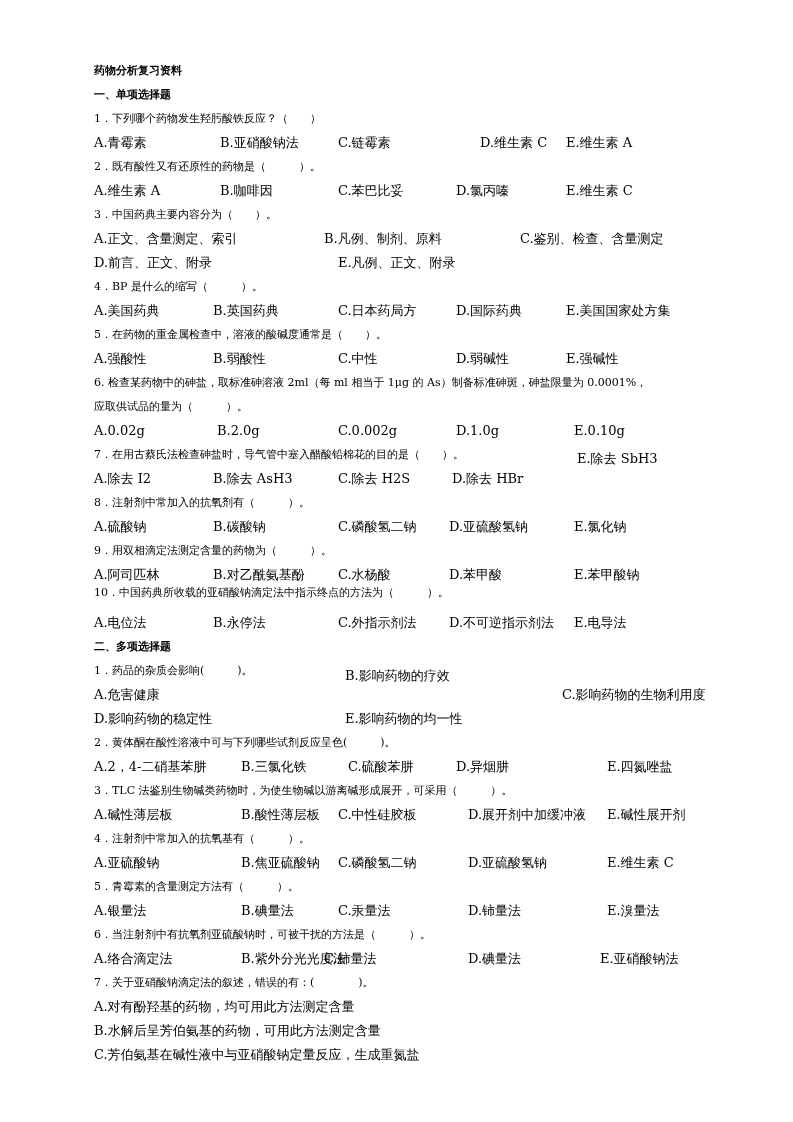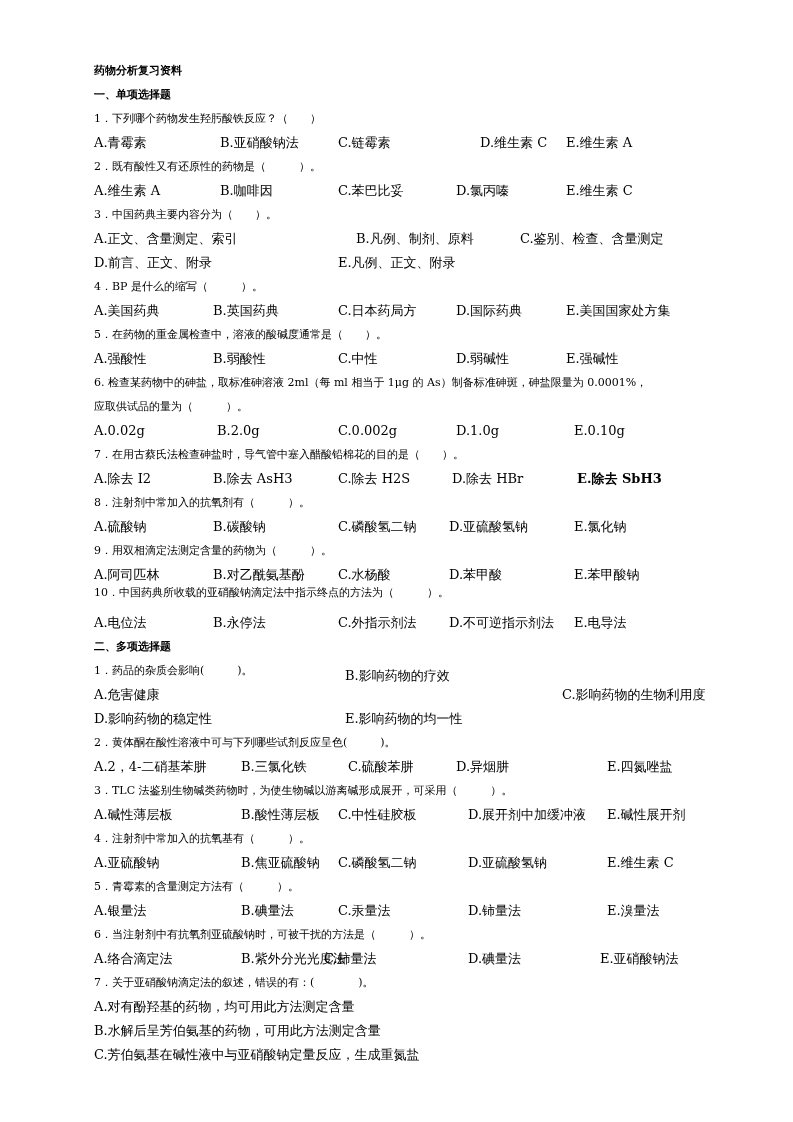--- a/index.html
+++ b/index.html
@@ -22,21 +22,21 @@
     <div class="opt" style="top: 135px; left: 456px; margin-left: 24px;">D.维生素 C</div>
     <div class="opt" style="top: 135px; left: 566px;">E.维生素 A</div>
     <div class="line" style="top: 159px;">2．既有酸性又有还原性的药物是（　　　）。</div>
     <div class="opt" style="top: 183px; left: 94px;">A.维生素 A</div>
     <div class="opt" style="top: 183px; left: 220px;">B.咖啡因</div>
     <div class="opt" style="top: 183px; left: 338px;">C.苯巴比妥</div>
     <div class="opt" style="top: 183px; left: 456px;">D.氯丙嗪</div>
     <div class="opt" style="top: 183px; left: 566px;">E.维生素 C</div>
     <div class="line" style="top: 207px;">3．中国药典主要内容分为（　　）。</div>
     <div class="opt" style="top: 231px; left: 94px;">A.正文、含量测定、索引</div>
-    <div class="opt" style="top: 231px; left: 356px;">B.凡例、制剂、原料</div>
+    <div class="opt" style="top: 231px; left: 324px;">B.凡例、制剂、原料</div>
     <div class="opt" style="top: 231px; left: 520px;">C.鉴别、检查、含量测定</div>
     <div class="opt" style="top: 255px; left: 94px;">D.前言、正文、附录</div>
     <div class="opt" style="top: 255px; left: 338px;">E.凡例、正文、附录</div>
     <div class="line" style="top: 279px;">4．BP 是什么的缩写（　　　）。</div>
     <div class="opt" style="top: 303px; left: 94px;">A.美国药典</div>
     <div class="opt" style="top: 303px; left: 213px;">B.英国药典</div>
     <div class="opt" style="top: 303px; left: 338px;">C.日本药局方</div>
     <div class="opt" style="top: 303px; left: 456px;">D.国际药典</div>
     <div class="opt" style="top: 303px; left: 566px;">E.美国国家处方集</div>
     <div class="line" style="top: 327px;">5．在药物的重金属检查中，溶液的酸碱度通常是（　　）。</div>
@@ -50,21 +50,21 @@
     <div class="opt" style="top: 423px; left: 94px;">A.0.02g</div>
     <div class="opt" style="top: 423px; left: 217px;">B.2.0g</div>
     <div class="opt" style="top: 423px; left: 338px;">C.0.002g</div>
     <div class="opt" style="top: 423px; left: 456px;">D.1.0g</div>
     <div class="opt" style="top: 423px; left: 574px;">E.0.10g</div>
     <div class="line" style="top: 447px;">7．在用古蔡氏法检查砷盐时，导气管中塞入醋酸铅棉花的目的是（　　）。</div>
     <div class="opt" style="top: 471px; left: 94px;">A.除去 I2</div>
     <div class="opt" style="top: 471px; left: 213px;">B.除去 AsH3</div>
     <div class="opt" style="top: 471px; left: 338px;">C.除去 H2S</div>
     <div class="opt" style="top: 471px; left: 452px;">D.除去 HBr</div>
-    <div class="opt" style="top: 471px; left: 577px; font-weight: bold;">E.除去 SbH3</div>
+    <div class="opt" style="top: 451px; left: 577px;">E.除去 SbH3</div>
     <div class="line" style="top: 495px;">8．注射剂中常加入的抗氧剂有（　　　）。</div>
     <div class="opt" style="top: 519px; left: 94px;">A.硫酸钠</div>
     <div class="opt" style="top: 519px; left: 213px;">B.碳酸钠</div>
     <div class="opt" style="top: 519px; left: 338px;">C.磷酸氢二钠</div>
     <div class="opt" style="top: 519px; left: 449px;">D.亚硫酸氢钠</div>
     <div class="opt" style="top: 519px; left: 574px;">E.氯化钠</div>
     <div class="line" style="top: 543px;">9．用双相滴定法测定含量的药物为（　　　）。</div>
     <div class="opt" style="top: 567px; left: 94px;">A.阿司匹林</div>
     <div class="opt" style="top: 567px; left: 213px;">B.对乙酰氨基酚</div>
     <div class="opt" style="top: 567px; left: 338px;">C.水杨酸</div>

